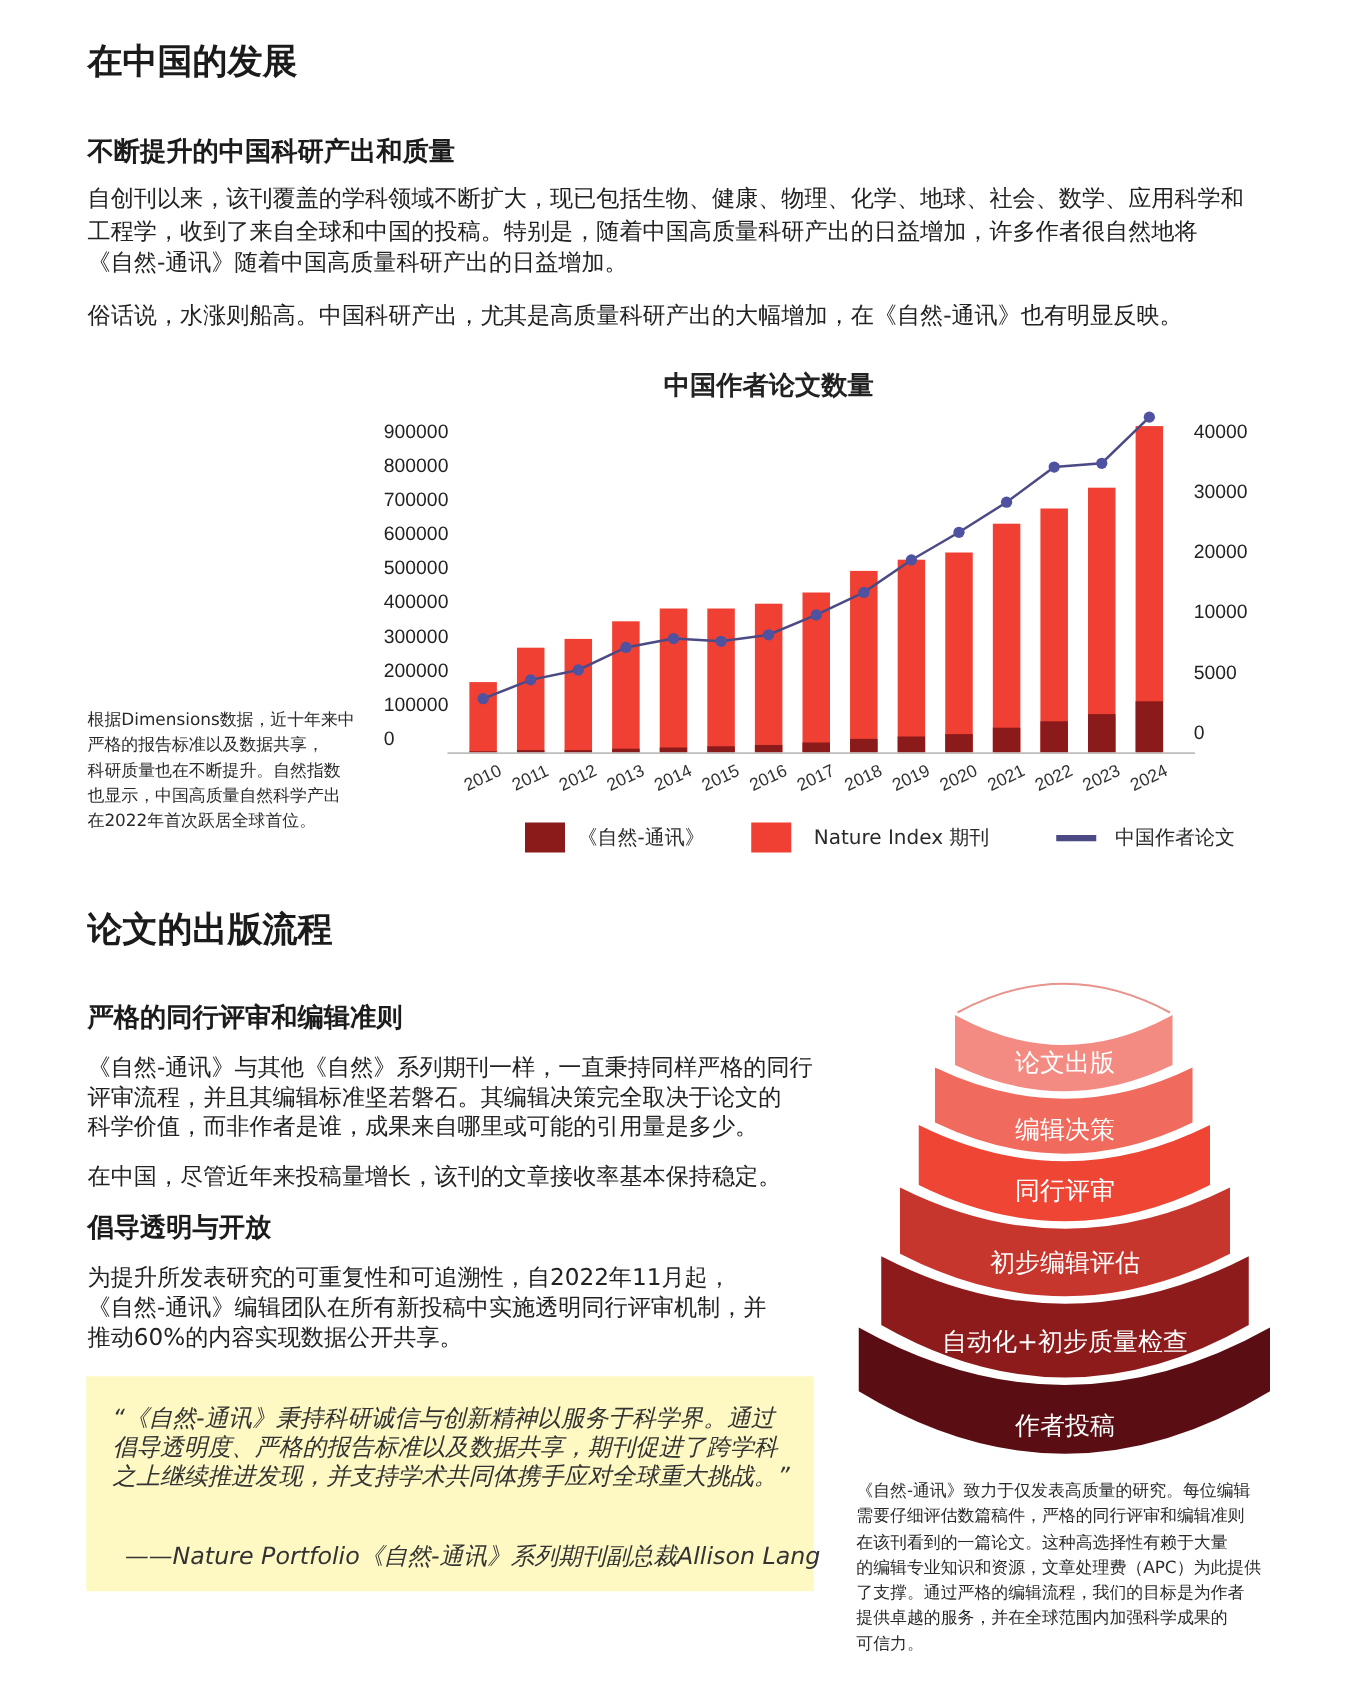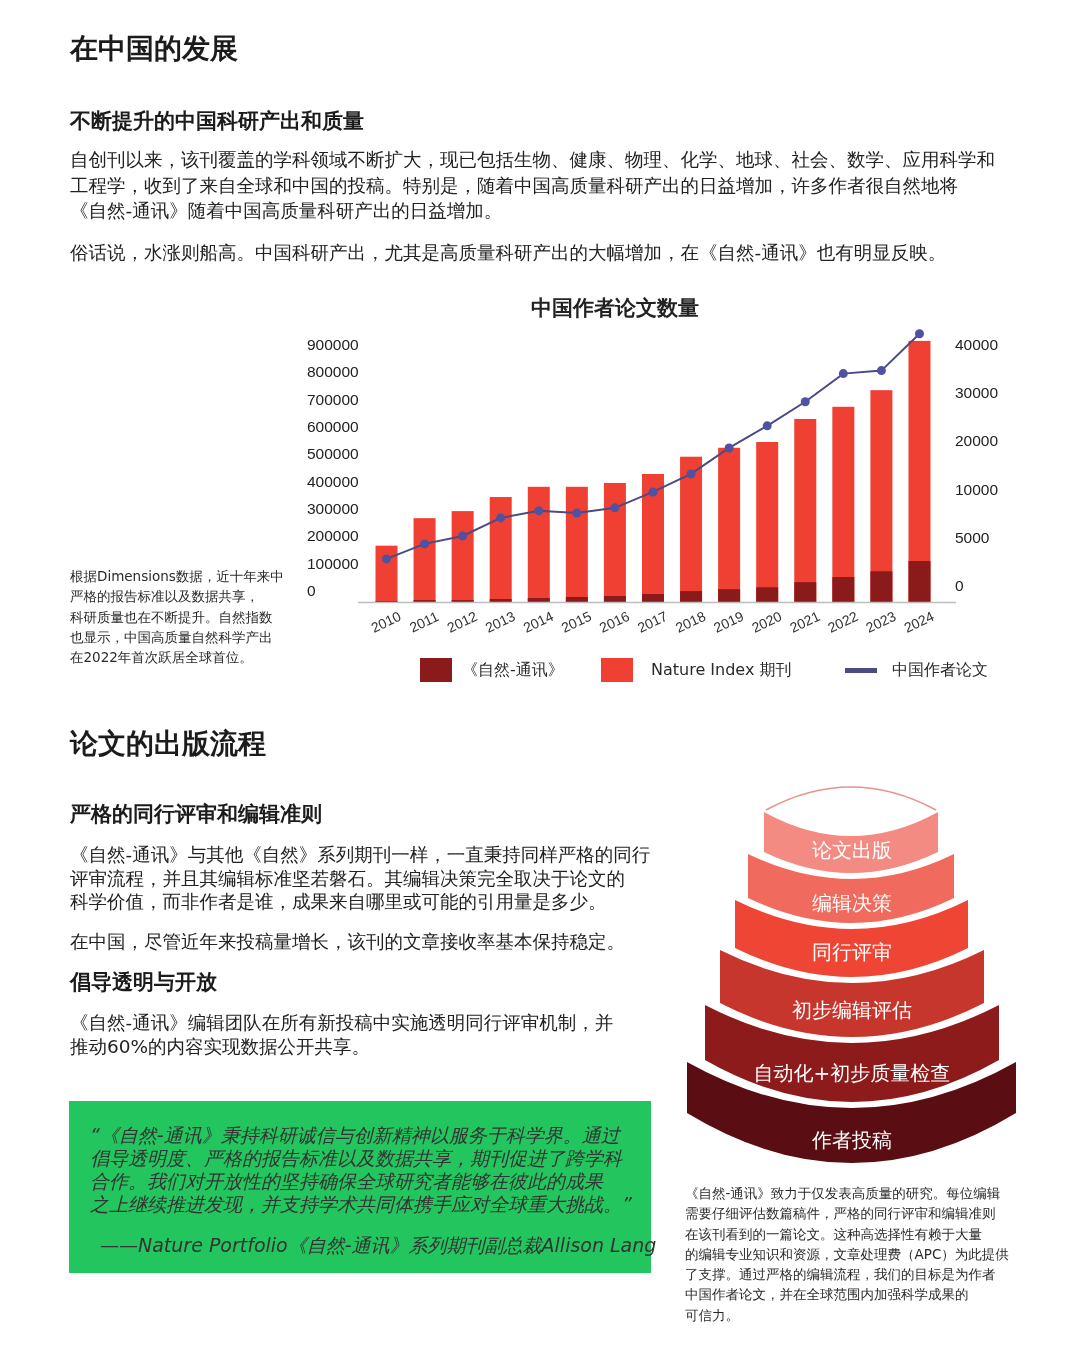--- a/index.html
+++ b/index.html
@@ -13,21 +13,21 @@
     .h2 { font-size: 21px; font-weight: bold; line-height: 26px; color: #1b1b1b; white-space: nowrap; }
     .body-text { font-size: 18.5px; color: #222; white-space: nowrap; }
     .body-text .ln { display: block; }
     .small-text { font-size: 13.5px; color: #2a2a2a; white-space: nowrap; }
     .small-text .ln { display: block; line-height: 20.3px; }
     .chart-title { font-size: 21px; font-weight: bold; color: #222; white-space: nowrap; transform: translateX(-50%); line-height: 26px; }
     .legend-item { position: absolute; display: flex; align-items: center; height: 24px; padding-left: 48px; }
     .legend-swatch-box { width: 32px; height: 24px; display: inline-block; }
     .legend-swatch-line { width: 32px; height: 5px; display: inline-block; }
     .legend-label { font-size: 16px; color: #2a2a2a; margin-left: 10px; white-space: nowrap; }
-    .quote-box { background: #22c55e; }
+    .quote-box { background: #fef9c3; }
     .quote-text { font-size: 19px; font-style: italic; color: #333; white-space: nowrap; }
     .quote-text .ln { display: block; line-height: 23px; }
     .quote-attr { font-size: 19px; font-style: italic; color: #333; white-space: nowrap; line-height: 24px; }
     .tier-label { font-size: 20px; fill: #ffffff; font-family: "DejaVu Sans", sans-serif; }
     svg text { font-family: "Liberation Sans", "DejaVu Sans", sans-serif; }
   </style>
 </head>
 <body>
 
 <div class="abs h1" style="left:70px; top:33px;">在中国的发展</div>
@@ -151,29 +151,29 @@
 
 <div class="abs body-text" style="left:70px; top:843px; line-height:23.5px;">
   <span class="ln">《自然-通讯》与其他《自然》系列期刊一样，一直秉持同样严格的同行</span>
   <span class="ln">评审流程，并且其编辑标准坚若磐石。其编辑决策完全取决于论文的</span>
   <span class="ln">科学价值，而非作者是谁，成果来自哪里或可能的引用量是多少。</span>
 </div>
 <div class="abs body-text" style="left:70px; top:930px; line-height:24px;">在中国，尽管近年来投稿量增长，该刊的文章接收率基本保持稳定。</div>
 
 <div class="abs h2" style="left:70px; top:969px;">倡导透明与开放</div>
 <div class="abs body-text" style="left:70px; top:1011px; line-height:24px;">
+  <span class="ln">为提升所发表研究的可重复性和可追溯性，自2022年11月起，</span>
   <span class="ln">《自然-通讯》编辑团队在所有新投稿中实施透明同行评审机制，并</span>
   <span class="ln">推动60%的内容实现数据公开共享。</span>
 </div>
 
 <div class="abs quote-box" style="left:69px; top:1101px; width:582px; height:172px;">
   <div class="abs quote-text" style="left:21px; top:23px;">
     <span class="ln">“《自然-通讯》秉持科研诚信与创新精神以服务于科学界。通过</span>
     <span class="ln">倡导透明度、严格的报告标准以及数据共享，期刊促进了跨学科</span>
-    <span class="ln">合作。我们对开放性的坚持确保全球研究者能够在彼此的成果</span>
     <span class="ln">之上继续推进发现，并支持学术共同体携手应对全球重大挑战。”</span>
   </div>
   <div class="abs quote-attr" style="left:31px; top:132px;">——Nature Portfolio《自然-通讯》系列期刊副总裁Allison Lang</div>
 </div>
 
 <svg class="abs" style="left:670px; top:770px;" width="370" height="410" viewBox="0 0 370 410">
 
   <path d="M17,292 Q182,384 346,292 L346,343 Q182,443 17,343 Z" stroke="#ffffff" stroke-width="0" fill="#5a0e14"></path>
 
   <path d="M35,235 Q182,311 329,235 L329,290 Q182,374 35,290 Z" fill="#8d1b1c"></path>
@@ -194,15 +194,15 @@
   <text class="tier-label" x="182" y="310" text-anchor="middle">自动化+初步质量检查</text>
   <text class="tier-label" x="182" y="377" text-anchor="middle">作者投稿</text>
 </svg>
 
 <div class="abs small-text" style="left:685px; top:1183px;">
   <span class="ln">《自然-通讯》致力于仅发表高质量的研究。每位编辑</span>
   <span class="ln">需要仔细评估数篇稿件，严格的同行评审和编辑准则</span>
   <span class="ln">在该刊看到的一篇论文。这种高选择性有赖于大量</span>
   <span class="ln">的编辑专业知识和资源，文章处理费（APC）为此提供</span>
   <span class="ln">了支撑。通过严格的编辑流程，我们的目标是为作者</span>
-  <span class="ln">中国作者论文，并在全球范围内加强科学成果的</span>
+  <span class="ln">提供卓越的服务，并在全球范围内加强科学成果的</span>
   <span class="ln">可信力。</span>
 </div>
 
 </body></html>

